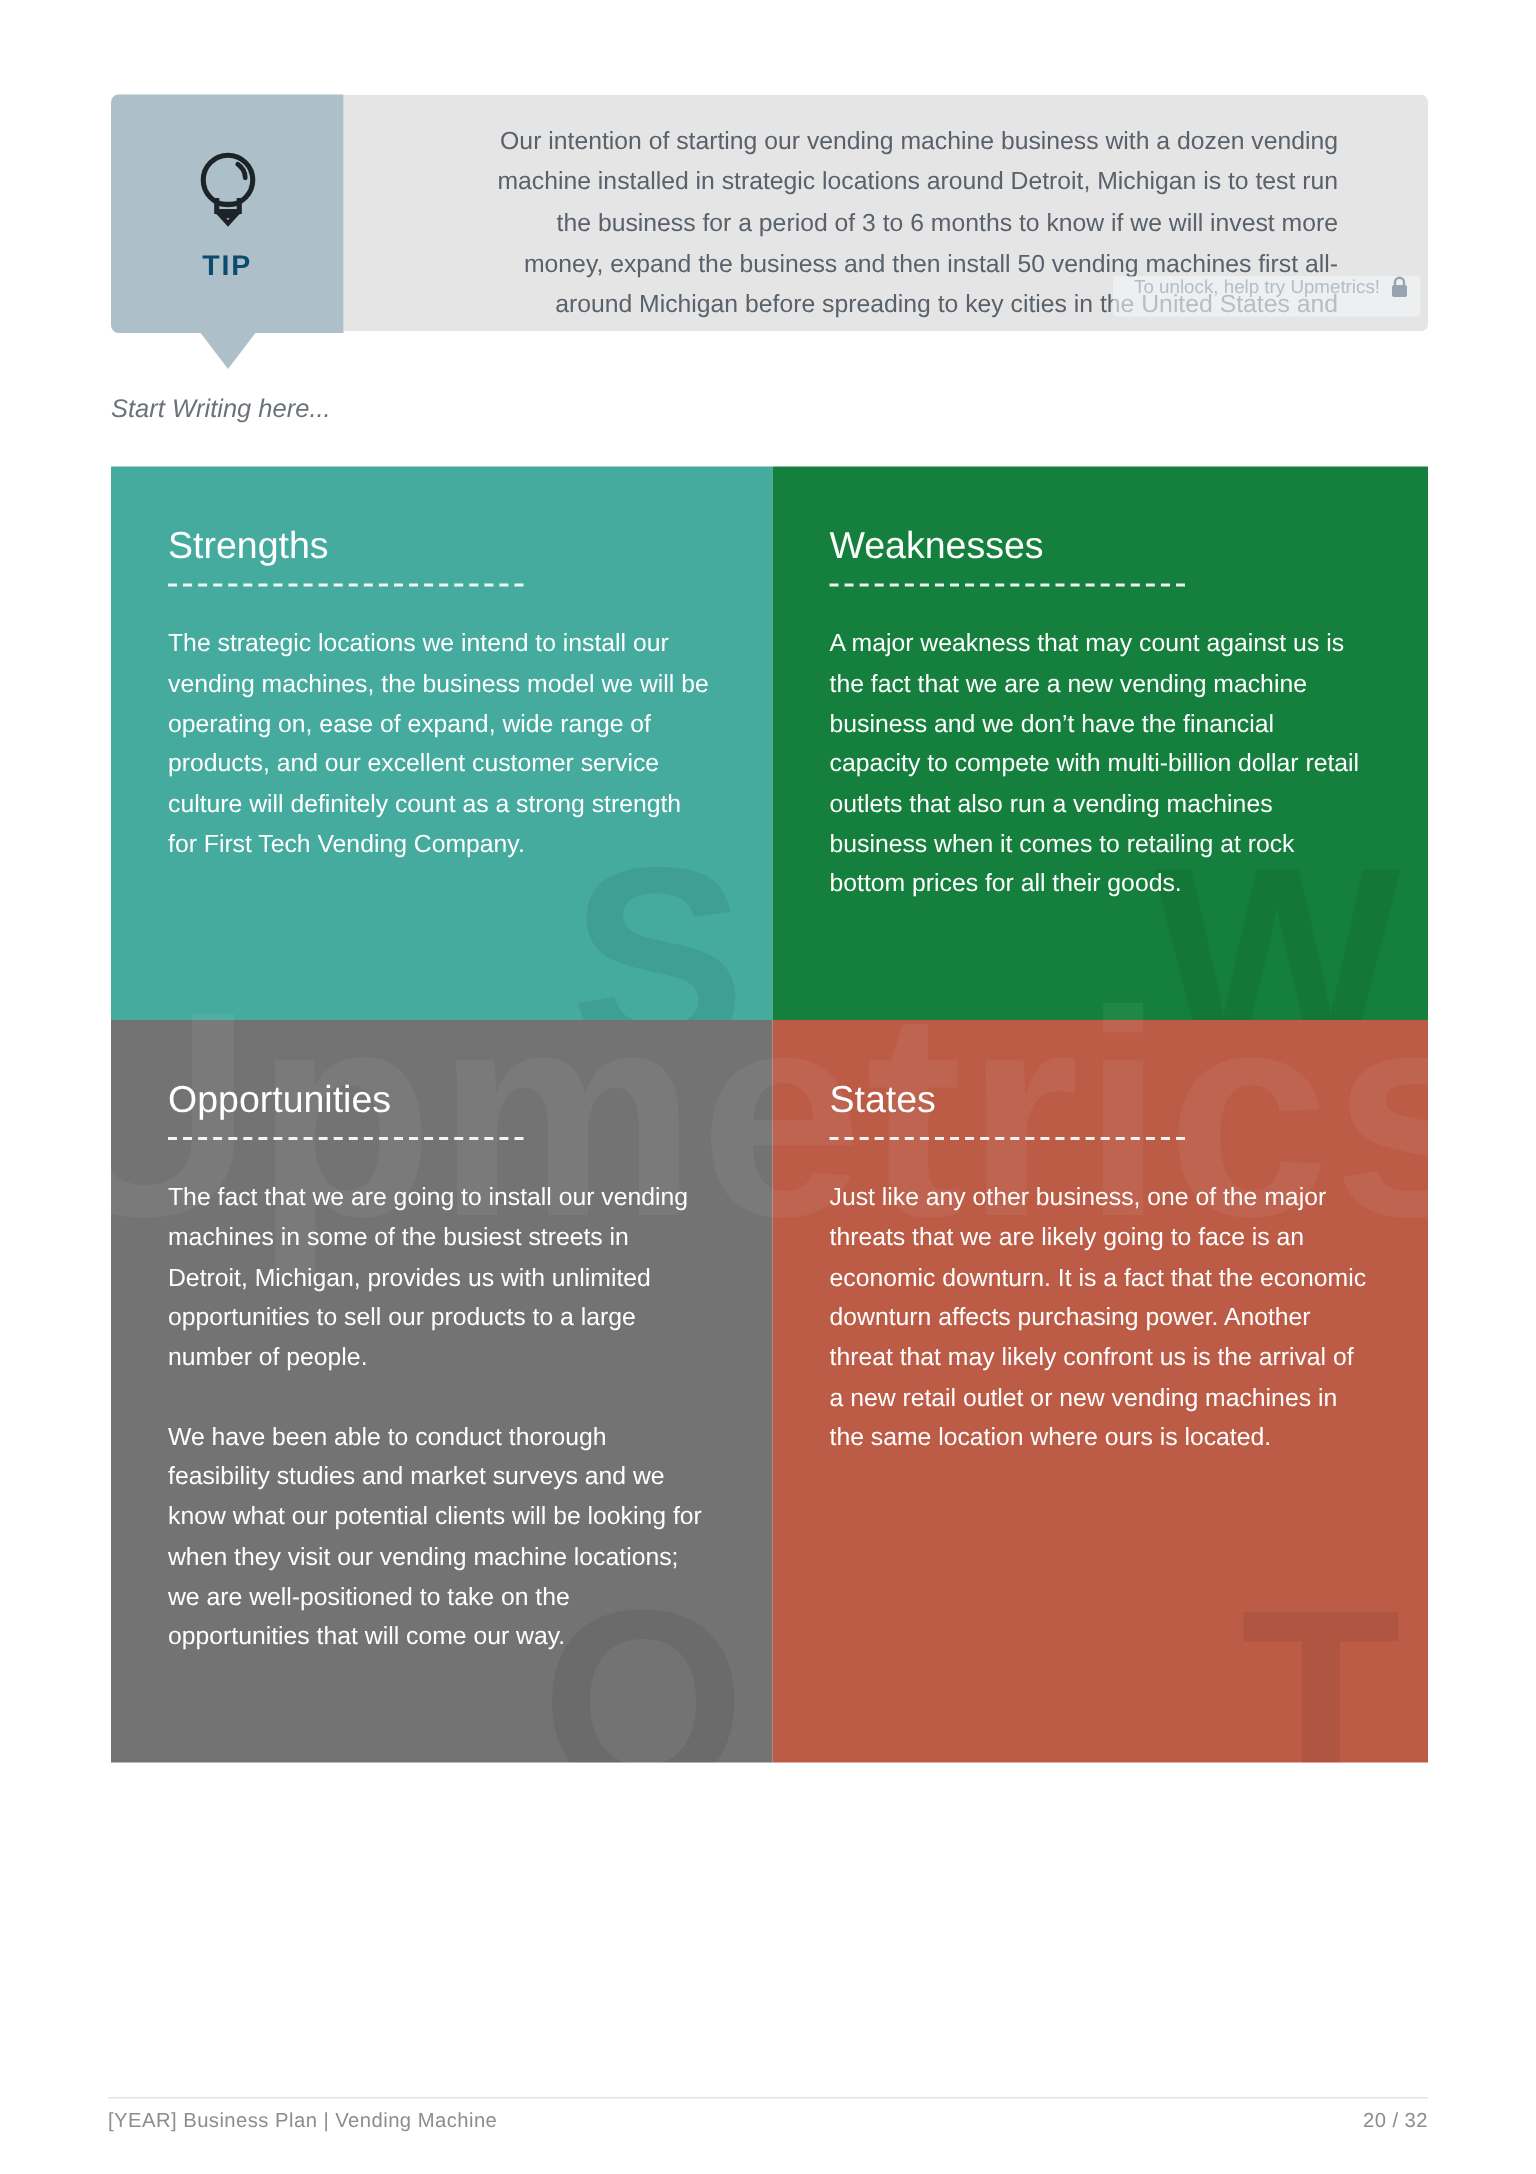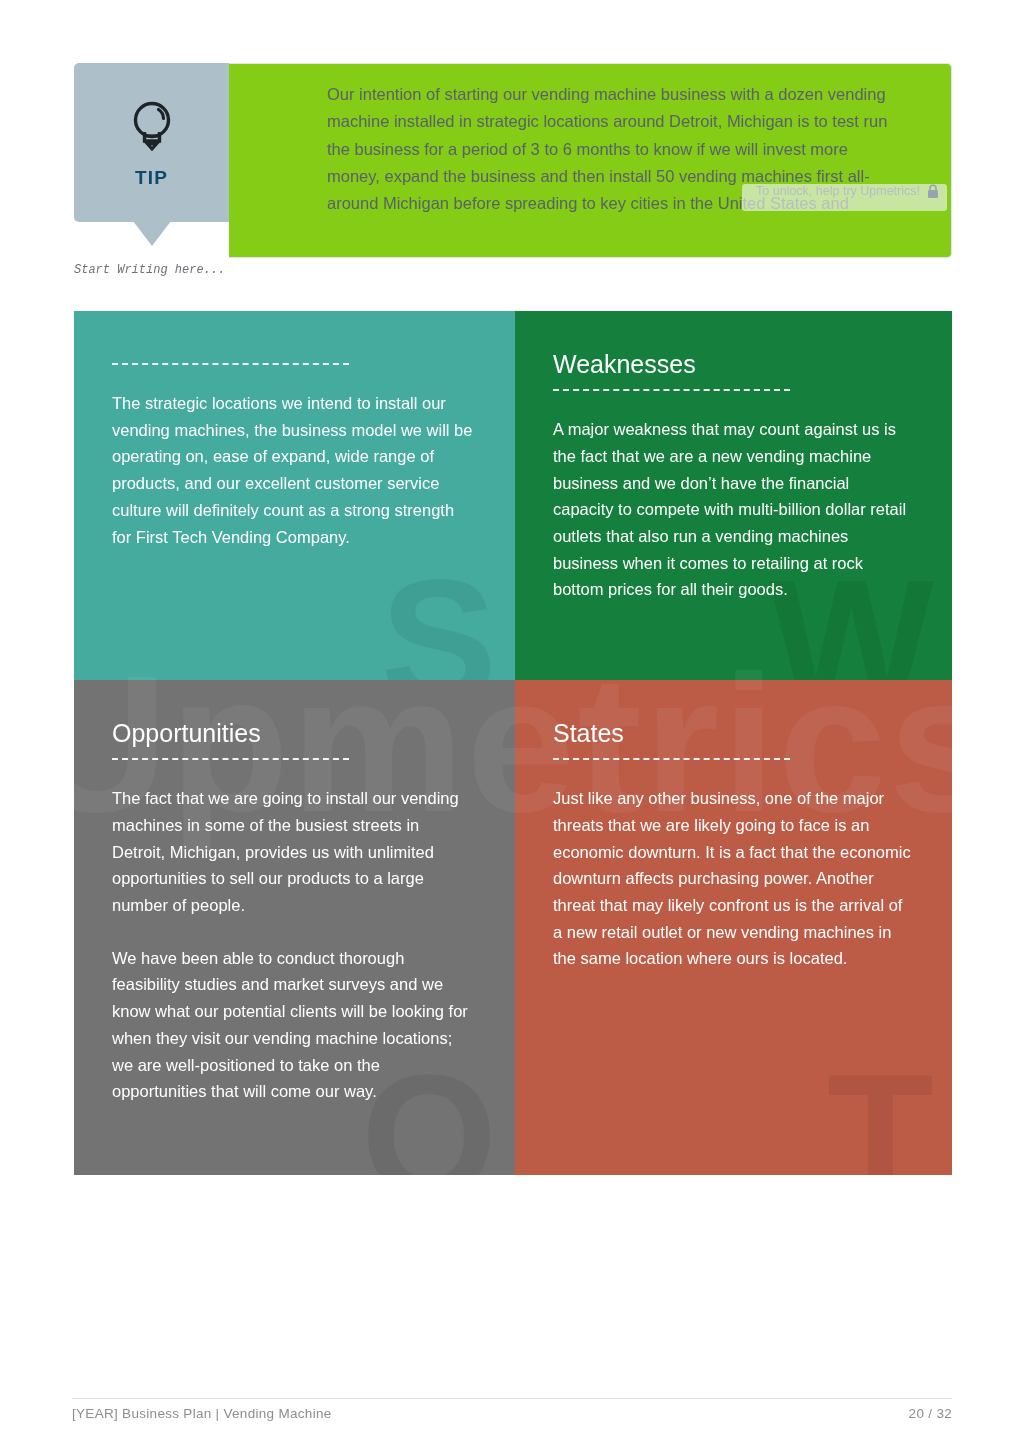--- a/index.html
+++ b/index.html
@@ -66,27 +66,28 @@
     border-left: 19px solid transparent;
     border-right: 19px solid transparent;
     border-top: 25px solid #adc0ca;
     z-index: 2;
   }
   .tip-body {
     position: absolute;
     left: 155px;
     top: 0;
     width: 723px;
-    height: 195px;
+    height: 158px;
     box-sizing: border-box;
-    background: #84cc16;
+    background: #e5e5e5;
     border: 1px solid #e0e5ec;
     border-left: none;
     border-radius: 0 5px 5px 0;
     overflow: hidden;
+    text-align: right;
   }
   .tip-text {
     position: absolute;
     left: 98px;
     top: 17px;
     width: 565px;
     font-size: 16.5px;
     line-height: 27.3px;
     color: #59616b;
     font-family: "Liberation Sans", sans-serif;
@@ -108,24 +109,23 @@
     color: #b4bdc8;
     white-space: nowrap;
   }
   .lock-icon { width: 12px; height: 15px; display:block; }
 
   
   .start-writing {
     position: absolute;
     left: 74px;
     top: 263px;
-    font-size: 12px;
+    font-size: 17px;
     font-style: italic;
     color: #6d7278;
-    font-family: Liberation Mono, monospace;
   }
 
   
   .swot {
     position: absolute;
     left: 74px;
     top: 311px;
     width: 878px;
     height: 864px;
     display: grid;
@@ -267,20 +267,21 @@
         </svg>
       </span>
     </div>
   </div>
 
   <div class="start-writing">Start Writing here...</div>
 
   <div class="swot">
 
     <div class="quad s">
+      <div class="quad-title">Strengths</div>
       <div class="quad-rule"></div>
       <div class="quad-body">
         <p>The strategic locations we intend to install our vending machines, the business model we will be operating on, ease of expand, wide range of products, and our excellent customer service culture will definitely count as a strong strength for First Tech Vending Company.</p>
       </div>
       <div class="quad-letter">S</div>
     </div>
 
     <div class="quad w">
       <div class="quad-title">Weaknesses</div>
       <div class="quad-rule"></div>

